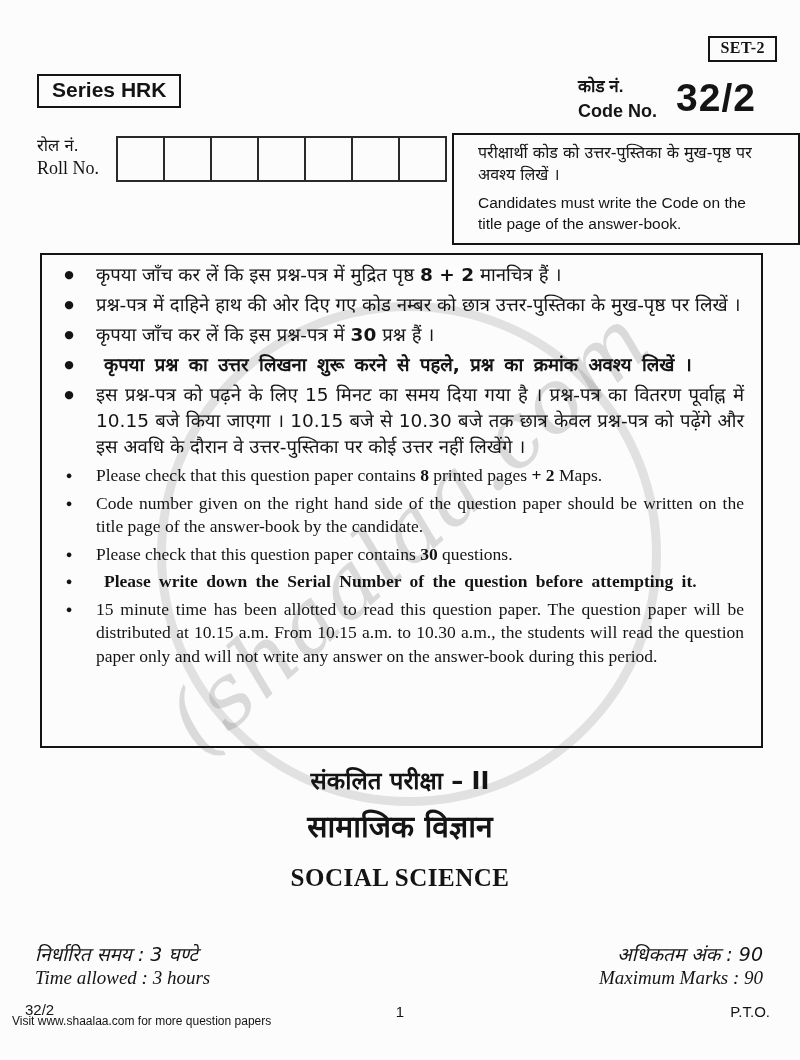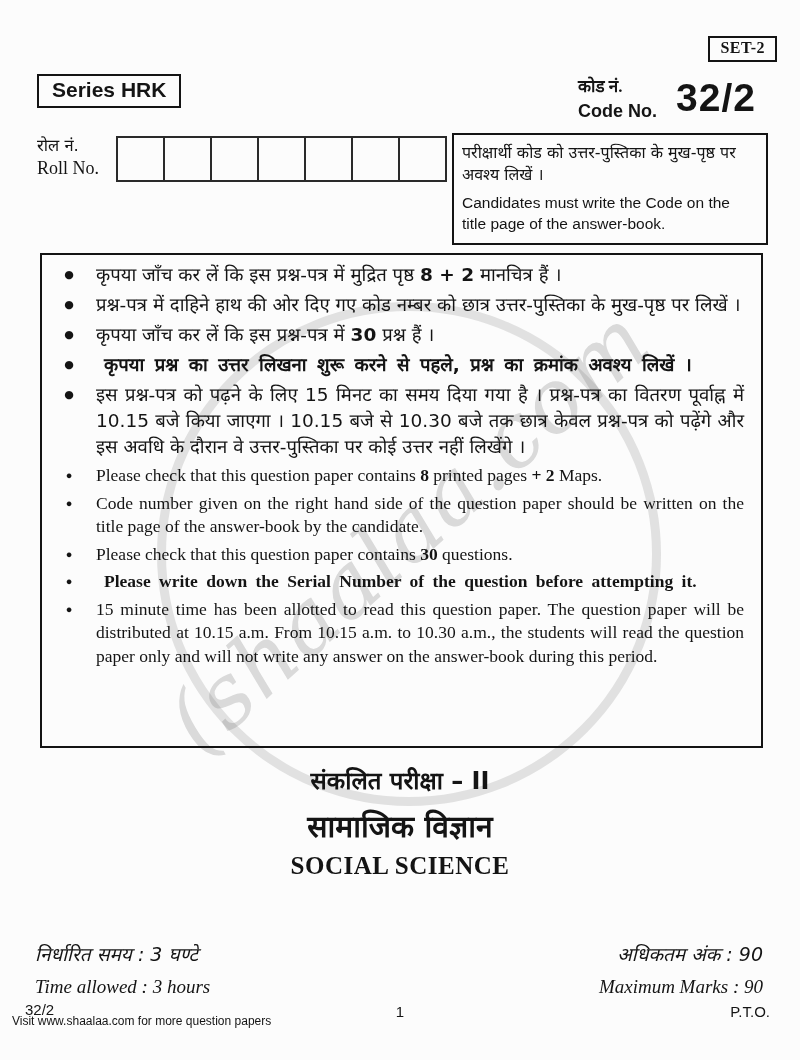--- a/index.html
+++ b/index.html
@@ -20,56 +20,56 @@
     font-family:"DejaVu Serif","Liberation Serif",serif;font-style:italic;
     font-size:88px;letter-spacing:2px;color:rgba(120,120,120,0.26);white-space:nowrap;
   }
   .z{position:absolute;z-index:1;}
   
   .set-box{right:23px;top:36px;border:2px solid #141414;padding:1px 10px 3px;
     font-weight:bold;font-size:16px;letter-spacing:.5px;}
   .series-box{left:37px;top:74px;border:2px solid #141414;padding:2px 13px 4px;
     font-family:"Liberation Sans","DejaVu Sans",sans-serif;font-weight:bold;font-size:21px;}
   .code-labels{left:578px;top:74px;text-align:left;line-height:25px;}
-  .code-hi{font-size:17px;font-weight:bold;font-family:Liberation Serif, serif;}
+  .code-hi{font-size:17px;font-weight:bold;font-family:Liberation Sans, sans-serif;}
   .code-en{font-size:18px;font-weight:bold;font-family:"Liberation Sans","DejaVu Sans",sans-serif;text-align:center;}
   .code-value{left:676px;top:76px;font-family:"Liberation Sans","DejaVu Sans",sans-serif;
     font-weight:bold;font-size:39px;letter-spacing:1px;}
   .roll-labels{left:37px;top:134px;line-height:23px;}
   .roll-hi{font-size:16.5px;font-family:"DejaVu Sans","Liberation Serif",sans-serif;}
   .roll-en{font-size:18px;}
   .roll-boxes{left:116px;top:136px;display:flex;}
   .roll-boxes .cell{width:45px;height:42px;border:2px solid #2a2a2a;margin-left:-2px;background:transparent;}
   .roll-boxes .cell:first-child{margin-left:0;}
-  .cand-box{left:452px;top:133px;width:296px;border:2px solid #141414;padding:7px 8px 9px;}
+  .cand-box{left:452px;top:133px;width:296px;border:2px solid #141414;padding:7px 24px 9px;}
   .cand-hi{font-size:16px;line-height:22px;font-family:"DejaVu Sans","Liberation Serif",sans-serif;}
   .cand-en{margin-top:6px;font-size:15.5px;line-height:21px;
     font-family:"Liberation Sans","DejaVu Sans",sans-serif;}
   
   .instructions{left:40px;top:253px;width:719px;height:491px;border:2px solid #141414;overflow:hidden;}
   .instructions ul{list-style:none;margin:7px 0 0;padding:0;}
   .instructions li{display:flex;margin-top:4px;}
   .instructions li:first-child{margin-top:0;}
   .instructions .dot{width:54px;text-align:center;flex:0 0 54px;font-size:15px;line-height:inherit;}
   .instructions .txt{flex:1;padding-right:17px;text-align:justify;}
   .instructions li.hi{font-family:"DejaVu Sans","Liberation Serif",sans-serif;
     font-size:18.5px;line-height:26px;}
   .instructions li.en{font-size:17.5px;line-height:23.5px;}
   .instructions li.allbold .txt{font-weight:bold;word-spacing:4px;margin-left:8px;}
   
   .titles{left:0;right:0;top:763px;text-align:center;}
   .t1{font-size:24px;font-weight:bold;font-family:"DejaVu Sans","Liberation Serif",sans-serif;}
   .t2{margin-top:11px;font-size:22px;font-weight:bold;letter-spacing:.5px;}
   .t3{margin-top:9px;font-size:30px;font-weight:bold;font-family:"DejaVu Sans","Liberation Serif",sans-serif;}
-  .t4{margin-top:6px;font-size:25px;font-weight:bold;letter-spacing:.5px;}
+  .t4{margin-top:18px;font-size:25px;font-weight:bold;letter-spacing:.5px;}
   
   .meta{left:35px;right:37px;top:941px;}
   .meta .row{display:flex;justify-content:space-between;font-style:italic;}
   .meta .row.hi{font-size:19px;font-family:"DejaVu Sans","Liberation Serif",sans-serif;}
-  .meta .row.en{margin-top:9px;font-size:19px;}
+  .meta .row.en{font-size:19px;}
   
   .foot{font-family:"Liberation Sans","DejaVu Sans",sans-serif;font-size:15px;}
   .foot-code{left:25px;top:1001px;}
   .foot-page{left:0;right:0;top:1003px;text-align:center;}
   .foot-pto{right:30px;top:1003px;}
   .foot-visit{left:12px;top:1014px;font-family:"Liberation Sans","DejaVu Sans",sans-serif;font-size:12px;}
 </style>
 </head>
 <body>
 

